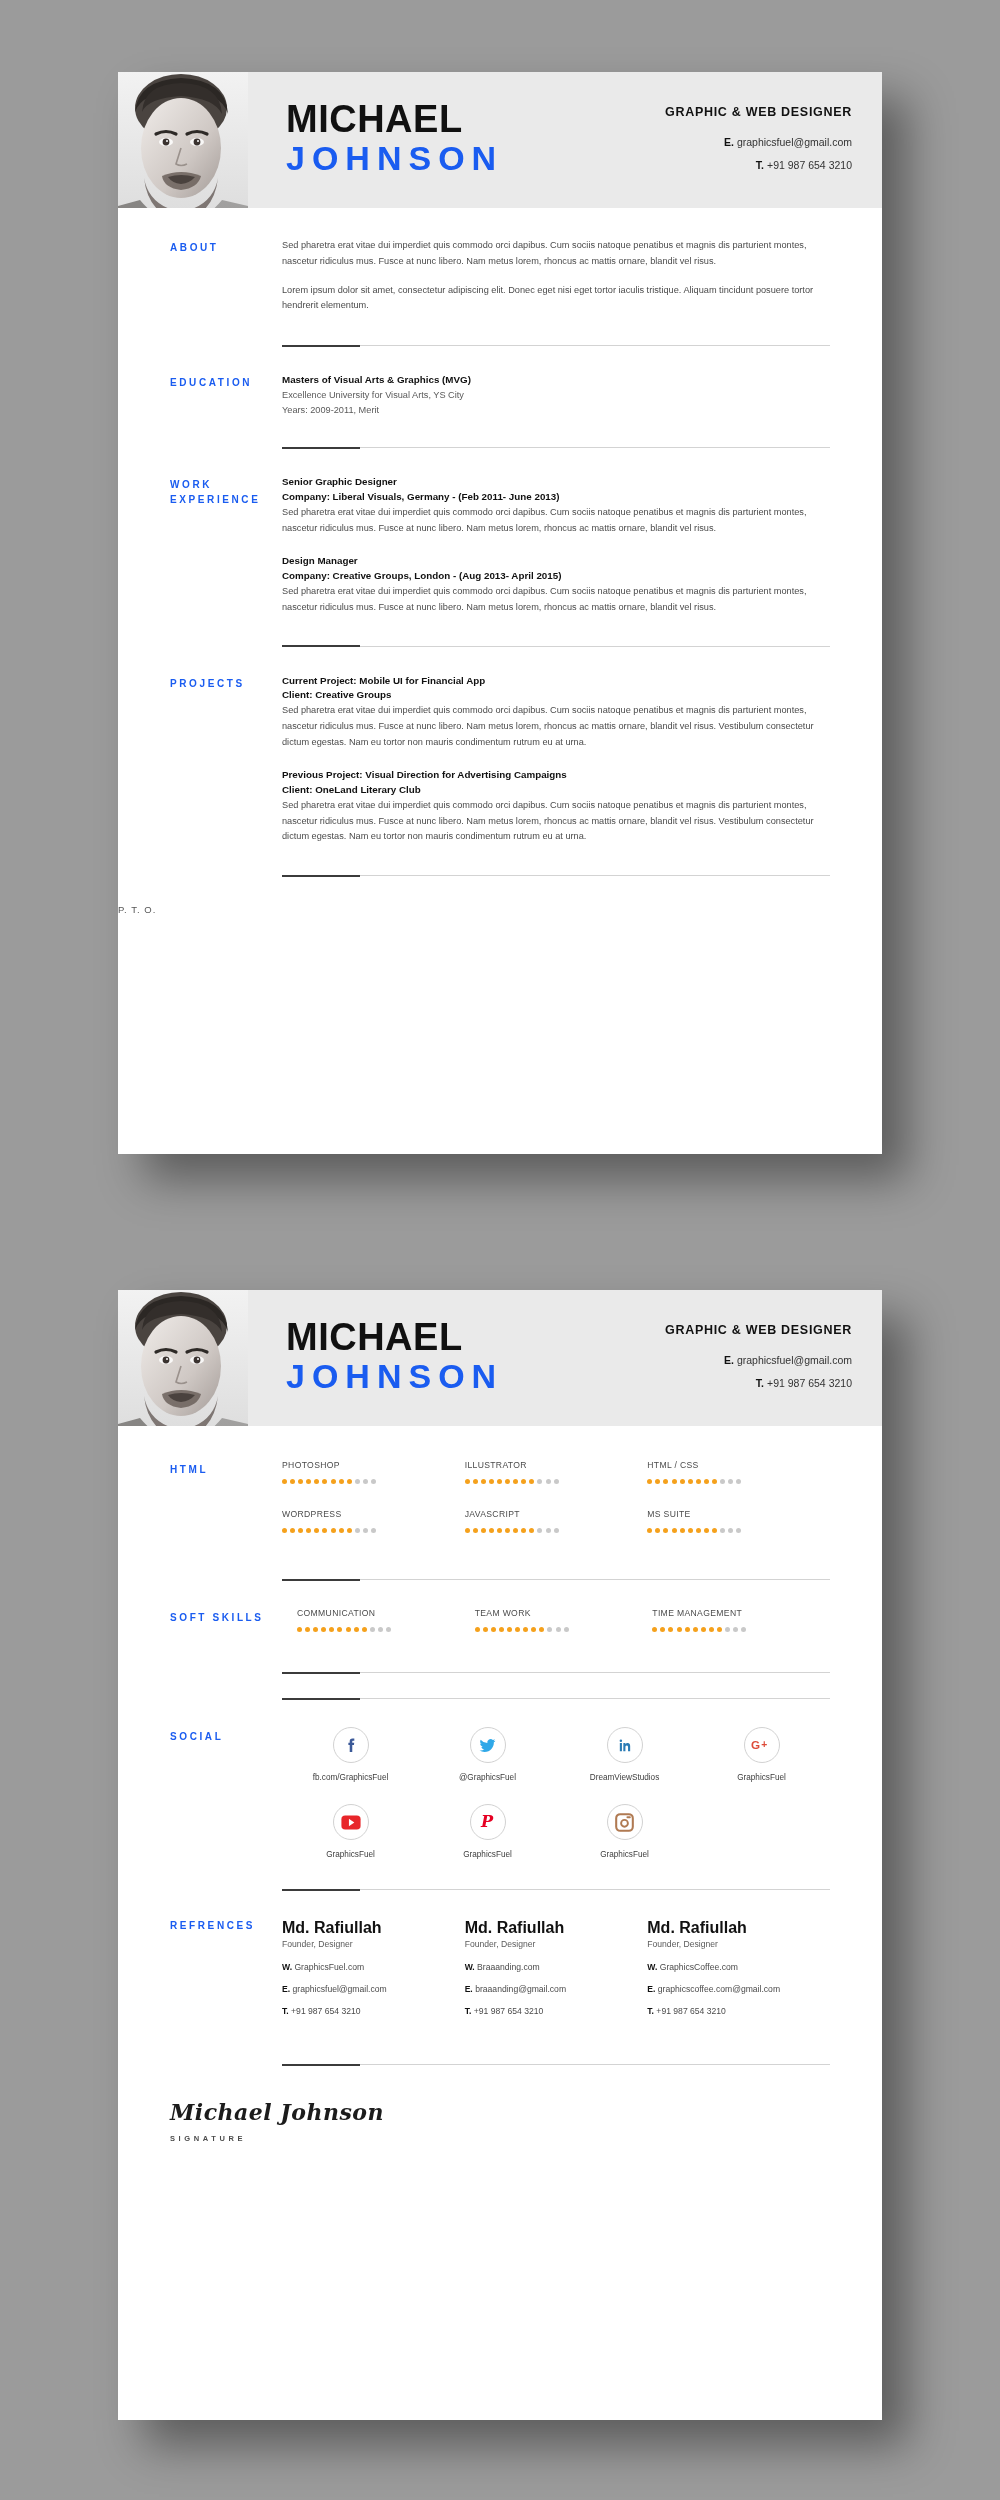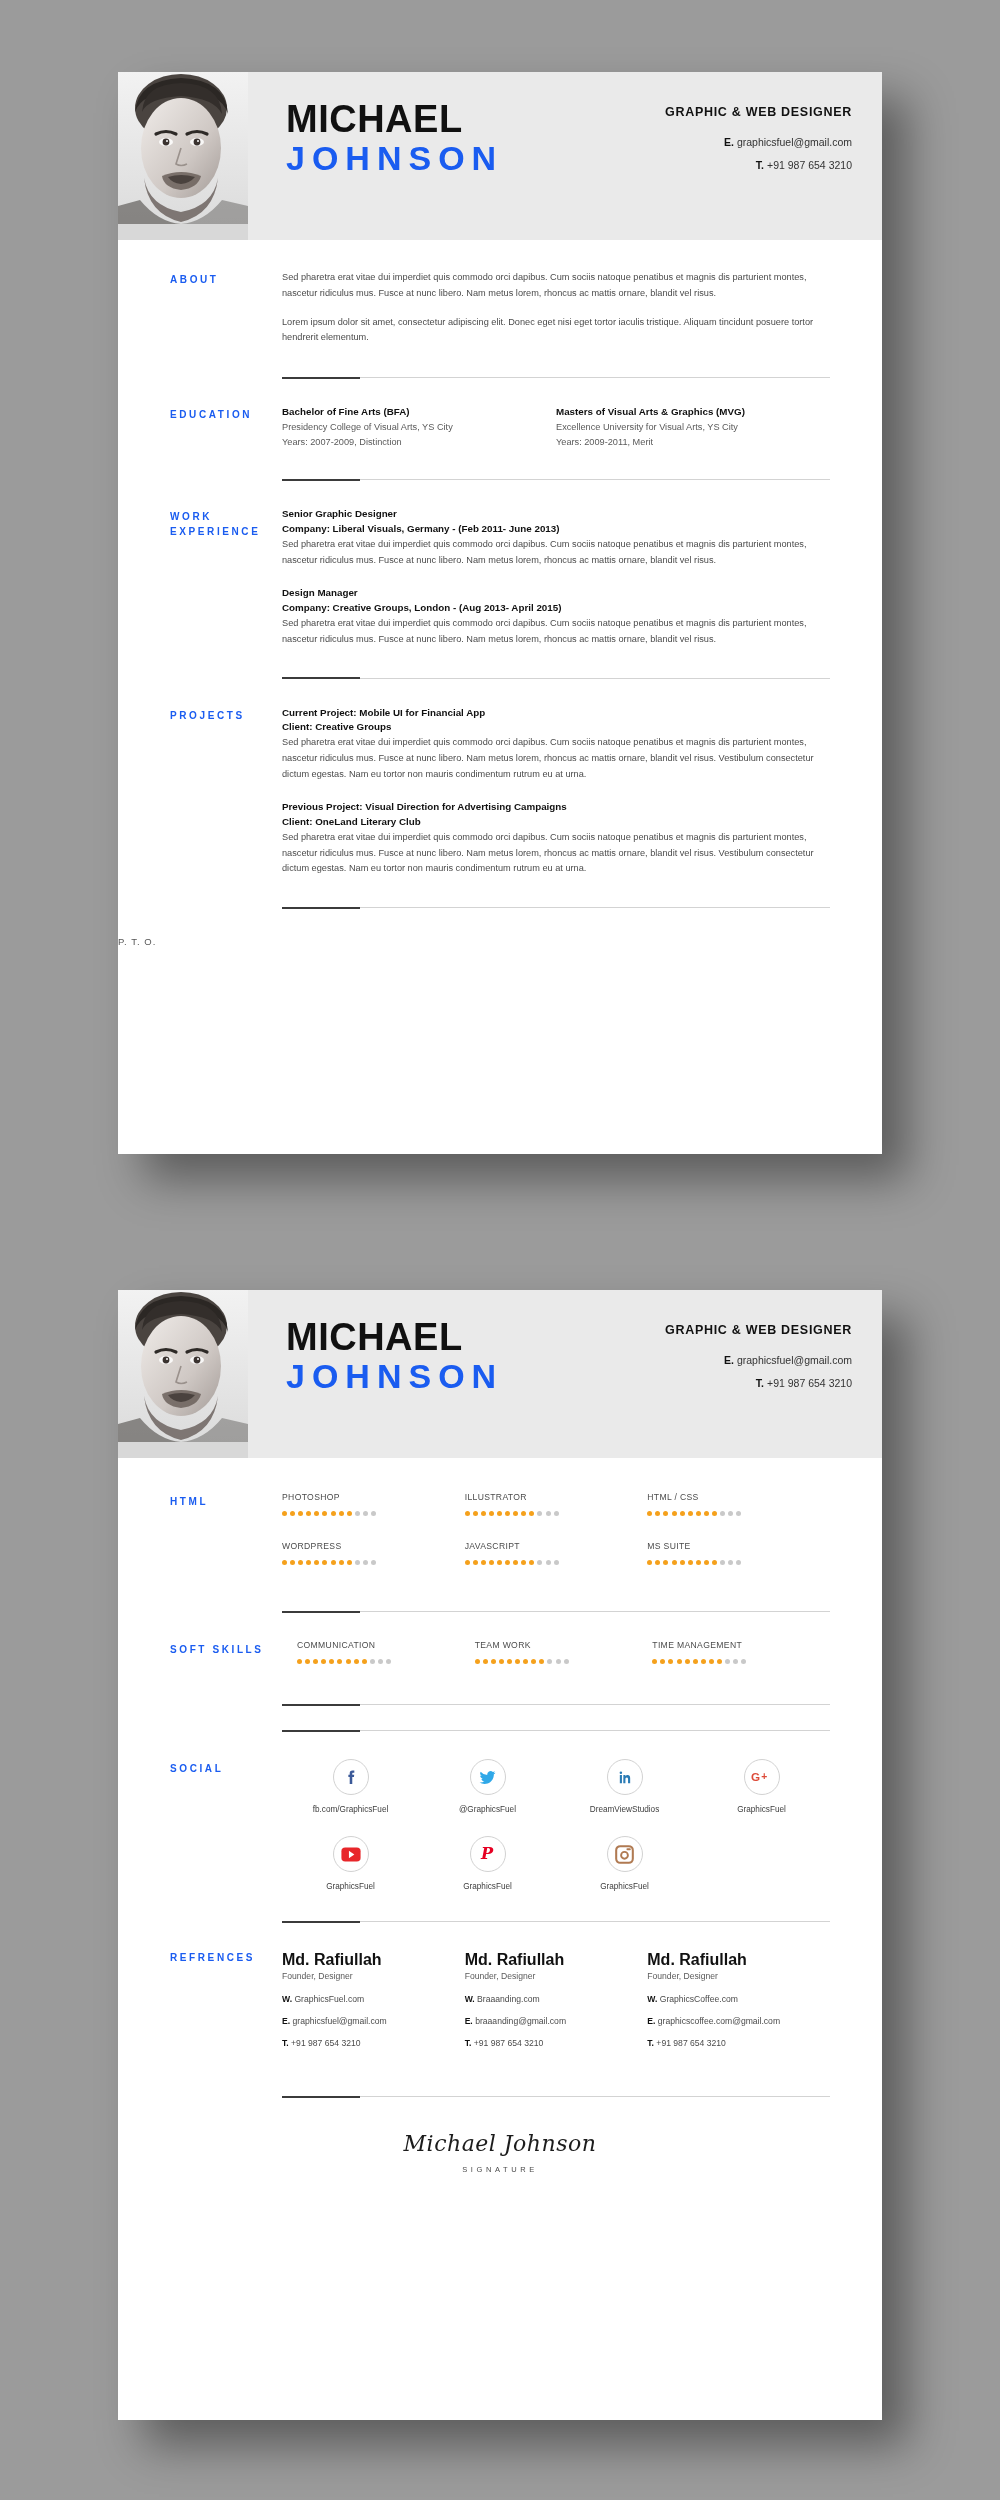--- a/index.html
+++ b/index.html
@@ -19,21 +19,21 @@
     left: 118px;
     width: 764px;
     background: #ffffff;
     box-shadow: 26px 26px 42px rgba(0,0,0,0.40);
   }
   #page-1 { top: 72px;  height: 1082px; }
   #page-2 { top: 1290px; height: 1130px; }
 
   
   .hdr {
-    height: 168px;
+    height: 136px;
     background: #eaeaea;
     display: flex;
     align-items: stretch;
     position: relative;
     overflow: hidden;
   }
   .photo {
     width: 130px;
     flex: 0 0 130px;
     position: relative;
@@ -206,21 +206,21 @@
   }
   .sc-label { font-size: 8.2px; color: #3d3d3d; }
 
   
   .ref-name { font-size: 16px; font-weight: bold; color: #111; line-height: 1.45; }
   .ref-role { font-size: 8.6px; color: #5a5a5a; margin-bottom: 13px; }
   .ref-line { font-size: 8.6px; color: #4b4b4b; margin-bottom: 12px; white-space: nowrap; }
   .ref-line b { color: #111; }
 
   
-  .sign-wrap { text-align: center; padding-top: 34px; }
+  .sign-wrap { padding-top: 34px; font-weight: bold; }
   .sign-name {
     font-family: "DejaVu Serif", serif;
     font-style: italic;
     font-size: 22px;
     color: #1c1c1c;
     letter-spacing: 0.5px;
   }
   .sign-label {
     font-size: 7.5px;
     letter-spacing: 3.6px;
@@ -293,25 +293,20 @@
         <p class="para">Sed pharetra erat vitae dui imperdiet quis commodo orci dapibus. Cum sociis natoque penatibus et magnis dis parturient montes, nascetur ridiculus mus. Fusce at nunc libero. Nam metus lorem, rhoncus ac mattis ornare, blandit vel risus.</p>
         <p class="para">Lorem ipsum dolor sit amet, consectetur adipiscing elit. Donec eget nisi eget tortor iaculis tristique. Aliquam tincidunt posuere tortor hendrerit elementum.</p>
       </div>
     </div>
     <div class="divider d-about"></div>
 
     <div class="section s-education">
       <div class="sec-label">EDUCATION</div>
       <div class="sec-body cols">
         <div class="col-2">
-          <div class="entry-title">Bachelor of Fine Arts (BFA)</div>
-          <div class="entry-sub">Presidency College of Visual Arts, YS City</div>
-          <div class="entry-sub">Years: 2007-2009,  Distinction</div>
-        </div>
-        <div class="col-2">
           <div class="entry-title">Masters of Visual Arts &amp; Graphics (MVG)</div>
           <div class="entry-sub">Excellence University for Visual Arts, YS City</div>
           <div class="entry-sub">Years: 2009-2011, Merit</div>
         </div>
       </div>
     </div>
     <div class="divider d-education"></div>
 
     <div class="section s-work">
       <div class="sec-label">

